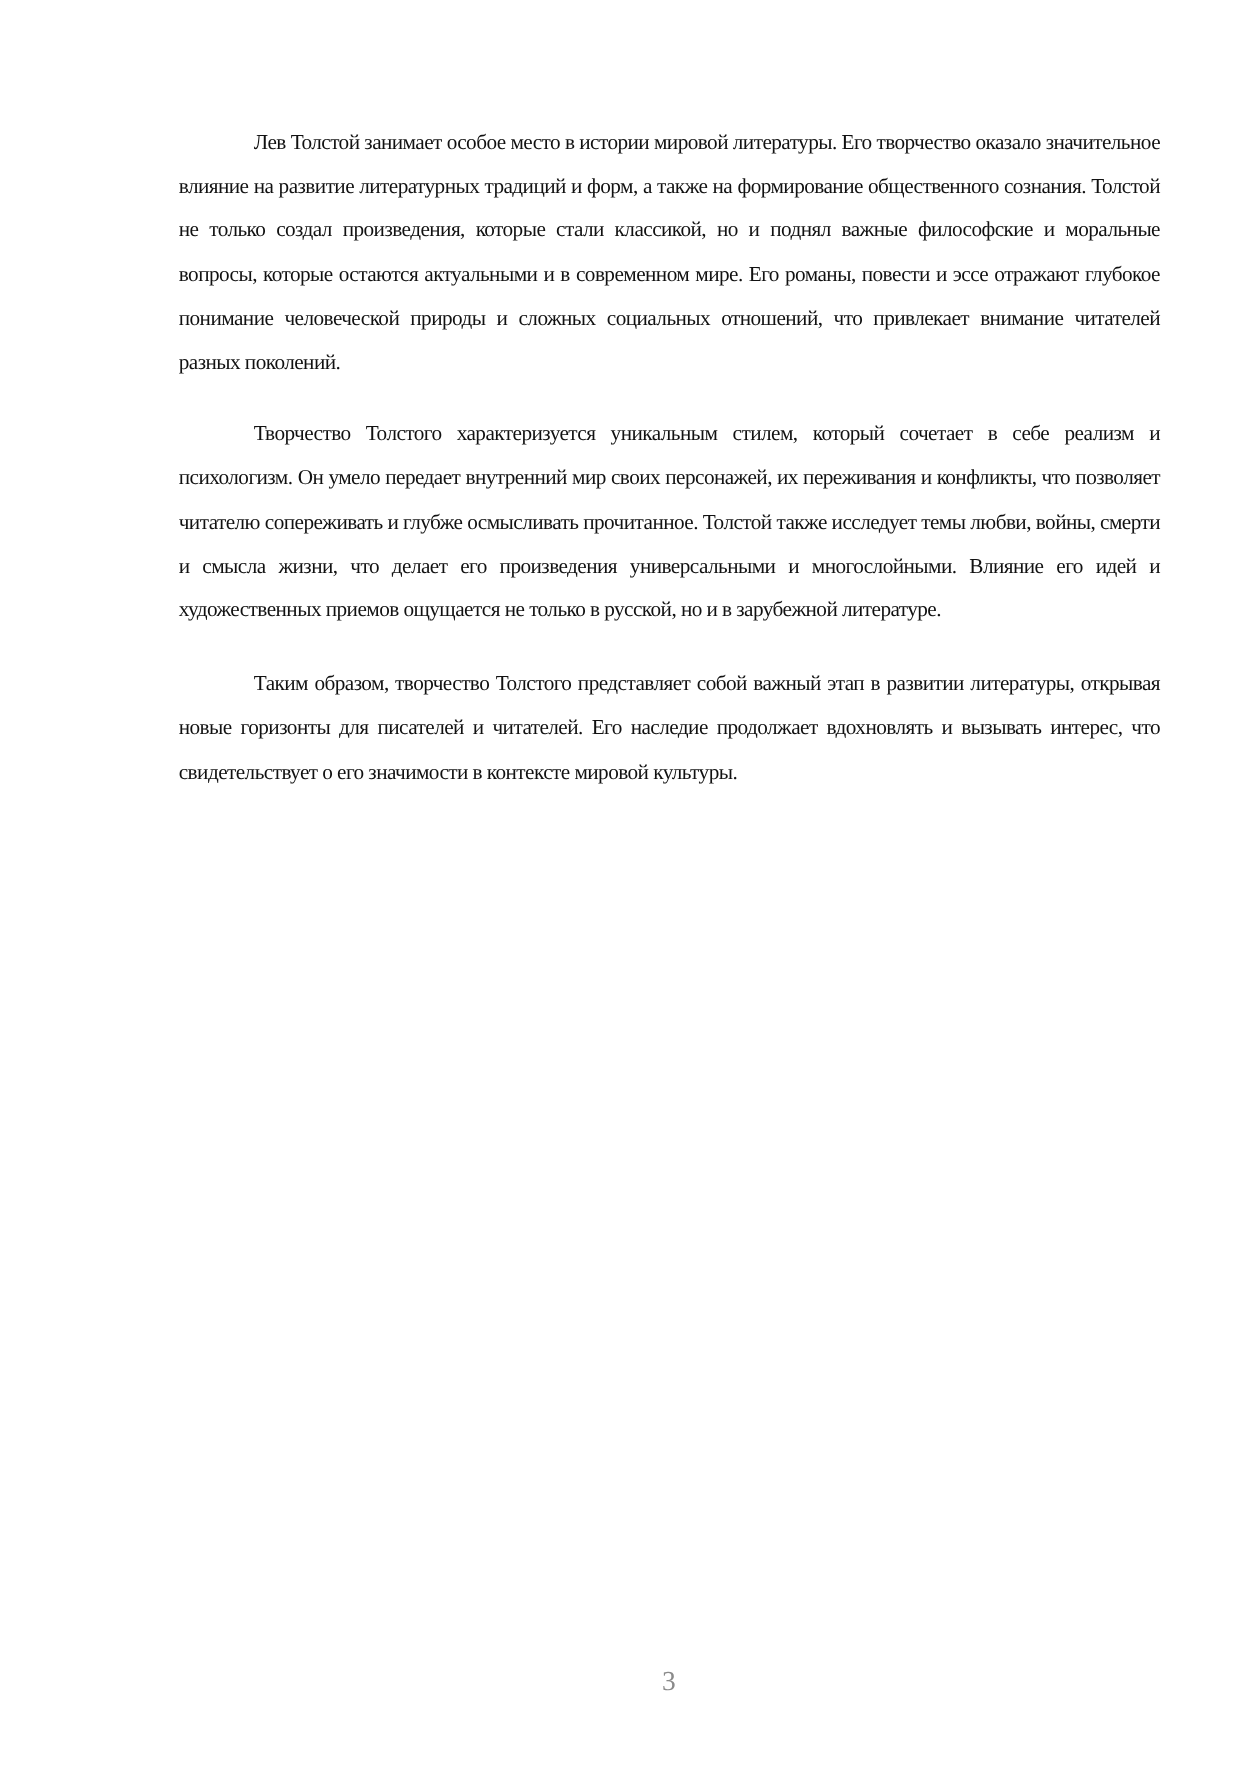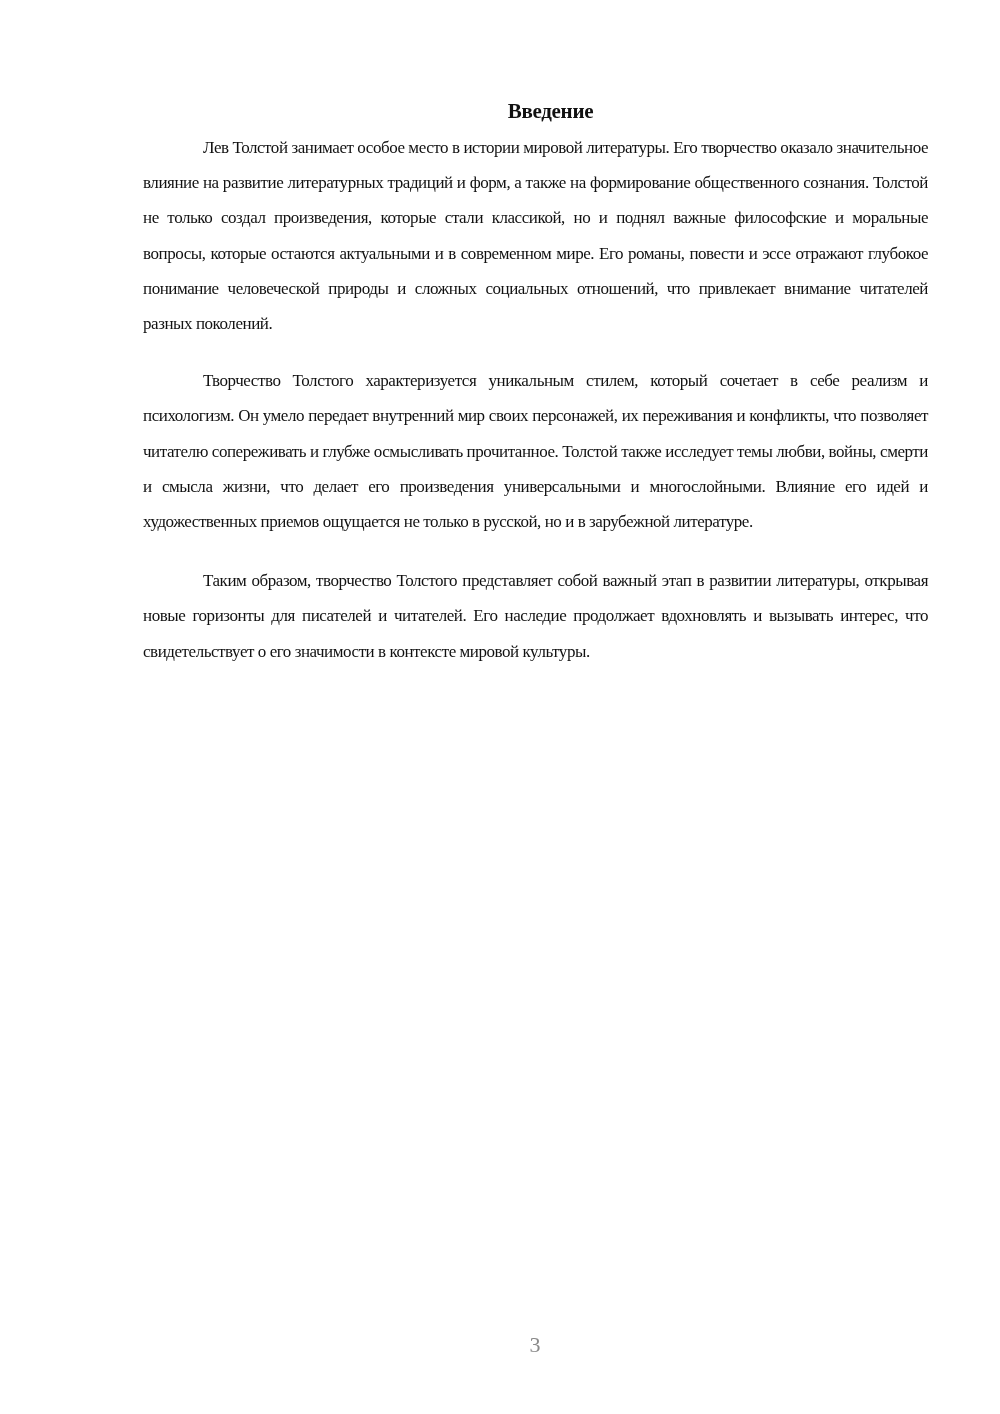--- a/index.html
+++ b/index.html
@@ -26,19 +26,18 @@
       position: absolute; left: 0; width: 1000px; top: 1332px; text-align: center;
       font-family: "Liberation Serif", "DejaVu Serif", serif;
       font-size: 22px; color: #8a8a8a; padding-left: 70px; box-sizing: border-box;
     }
   </style>
 </head>
 <body>
 
 <div class="page">
   <div class="content">
-    <div class="title">Введение</div>
     <p class="para">Лев Толстой занимает особое место в истории мировой литературы. Его творчество оказало значительное влияние на развитие литературных традиций и форм, а также на формирование общественного сознания. Толстой не только создал произведения, которые стали классикой, но и поднял важные философские и моральные вопросы, которые остаются актуальными и в современном мире. Его романы, повести и эссе отражают глубокое понимание человеческой природы и сложных социальных отношений, что привлекает внимание читателей разных поколений.</p>
     <p class="para">Творчество Толстого характеризуется уникальным стилем, который сочетает в себе реализм и психологизм. Он умело передает внутренний мир своих персонажей, их переживания и конфликты, что позволяет читателю сопереживать и глубже осмысливать прочитанное. Толстой также исследует темы любви, войны, смерти и смысла жизни, что делает его произведения универсальными и многослойными. Влияние его идей и художественных приемов ощущается не только в русской, но и в зарубежной литературе.</p>
     <p class="para">Таким образом, творчество Толстого представляет собой важный этап в развитии литературы, открывая новые горизонты для писателей и читателей. Его наследие продолжает вдохновлять и вызывать интерес, что свидетельствует о его значимости в контексте мировой культуры.</p>
   </div>
   <div class="page-number">3</div>
 </div>
 
 </body></html>

